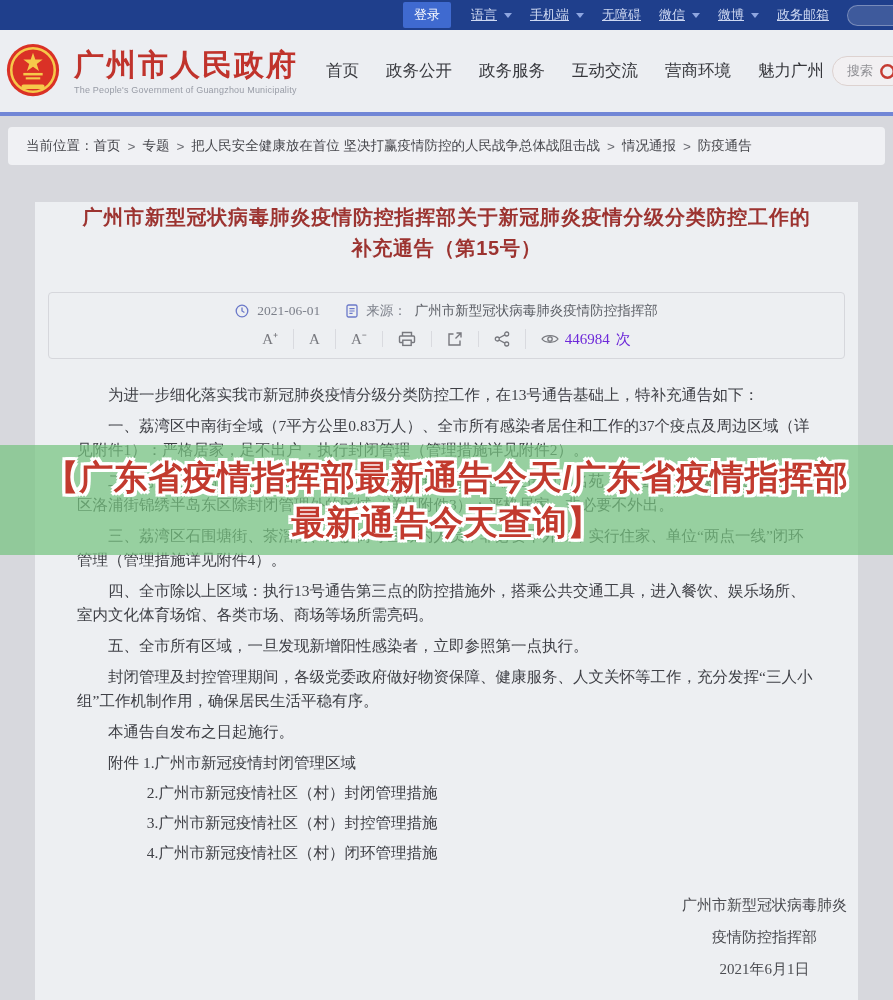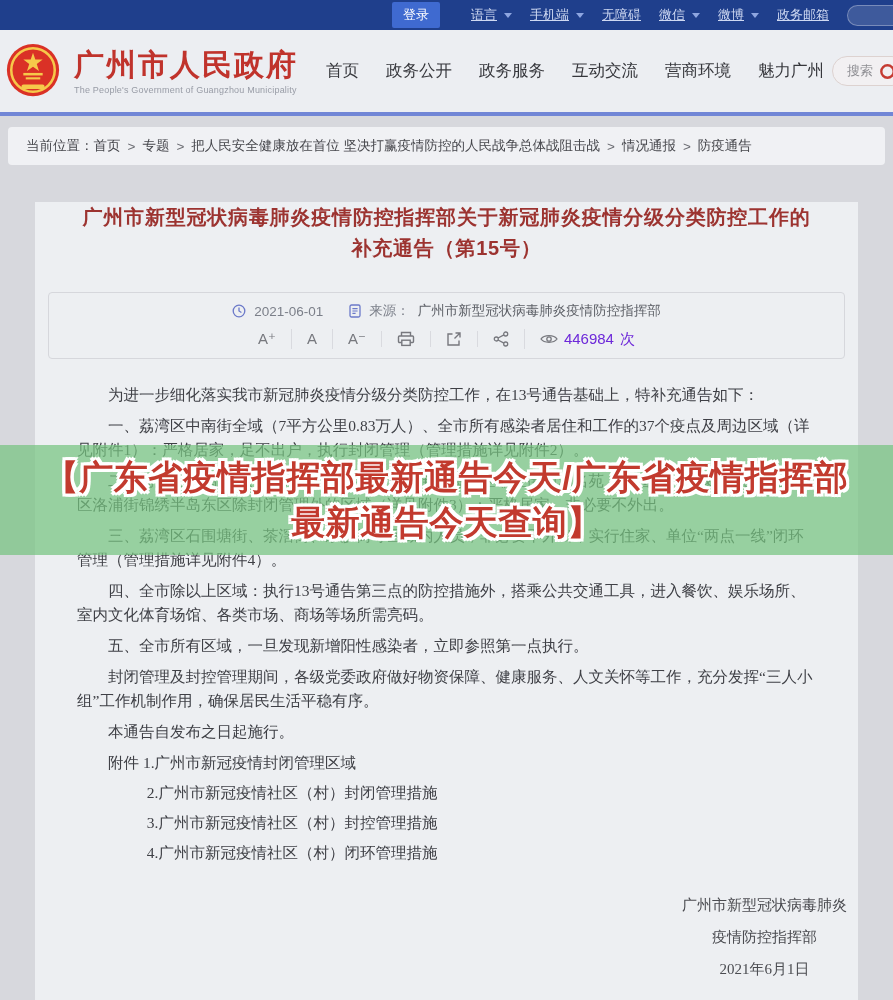--- a/index.html
+++ b/index.html
@@ -14,21 +14,21 @@
   }
 
   
   .topbar {
     height: 30px; background: #1f3f8c;
     display: flex; align-items: center; justify-content: flex-end;
     gap: 18px; padding-right: 0; font-size: 13px; color: #cfd9f2;
   }
   .login-btn {
     background: #3f6ad0; color: #fff; border: none; font-size: 13px;
-    padding: 4px 11px; border-radius: 2px; cursor: pointer; margin-right: 13px;
+    padding: 4px 11px; border-radius: 2px; cursor: pointer; margin-right: 2px;
   }
   .tb-item { display: inline-flex; align-items: center; gap: 7px; cursor: pointer; white-space: nowrap; text-decoration: underline; }
   .caret {
     width: 0; height: 0; display: inline-block;
     border-left: 4px solid transparent; border-right: 4px solid transparent;
     border-top: 5px solid #8ea6e0;
   }
   .tb-pill {
     flex: 0 0 auto; width: 72px; height: 21px; border-radius: 11px;
     background: rgba(255,255,255,0.14); border: 1px solid rgba(255,255,255,0.30);
@@ -70,21 +70,21 @@
 
   
   .card { margin: 0 35px; background: #edeff2; min-height: 826px; padding-bottom: 30px; }
   .article-title {
     margin: 22px 45px 28px; text-align: center;
     font-size: 20px; font-weight: 700; color: #9c3330;
     line-height: 31px; letter-spacing: 0.8px;
   }
   .meta-box {
     margin: 0 13px; border: 1px solid #d6d7dc; border-radius: 4px;
-    padding: 9px 0 9px; text-align: center;
+    padding: 9px 0 9px; text-align: center; font-family: Liberation Serif, serif;
   }
   .meta-row1 {
     display: flex; justify-content: center; align-items: center; gap: 8px;
     font-size: 13.5px; color: #7b7f89;
   }
   .meta-row1 .meta-date { margin-right: 18px; }
   .meta-source { color: #5d6067; }
   .meta-row2 {
     margin-top: 9px; display: flex; justify-content: center; align-items: center;
   }

